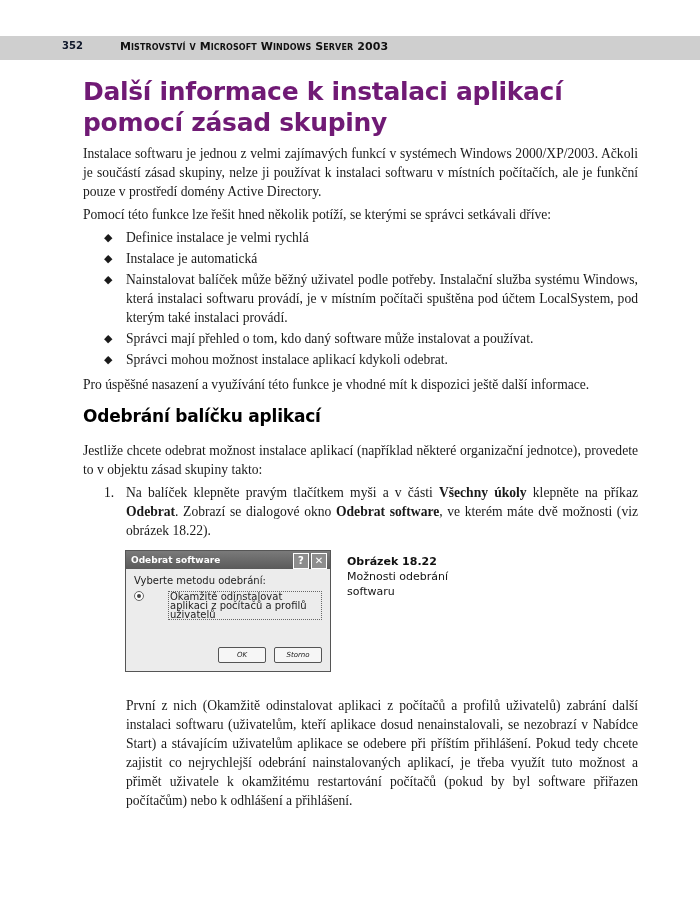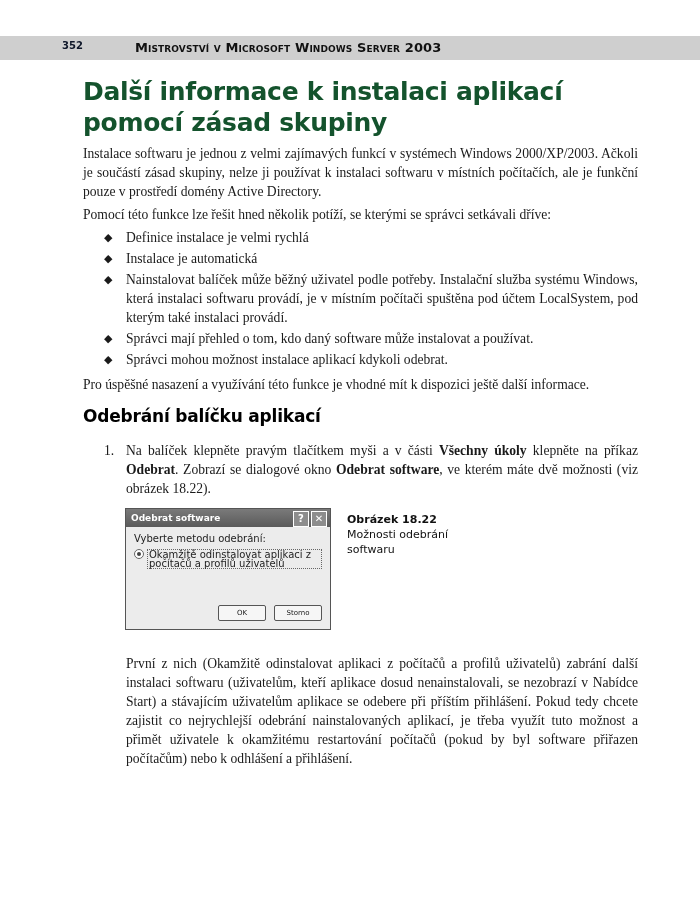--- a/index.html
+++ b/index.html
@@ -2,25 +2,25 @@
 <html><head>
 <meta charset="utf-8">
 <style>
   html, body { margin: 0; padding: 0; background: #ffffff; }
   body { width: 700px; height: 922px; position: relative; overflow: hidden;
          font-family: "Liberation Serif", "DejaVu Serif", serif; color: #1a1a1a; }
   .header-bar { position: absolute; left: 0; top: 36px; width: 700px; height: 24px;
                 background: #cfcfcf; }
   .page-number { position: absolute; left: 62px; top: 40px; font-family: "DejaVu Sans", sans-serif;
                  font-weight: bold; font-size: 10px; color: #0f172a; }
-  .running-head { position: absolute; left: 135px; top: 40px; font-family: "DejaVu Sans", sans-serif;
-                  font-weight: bold; font-size: 13px; color: #111; font-variant: small-caps; letter-spacing: 0.1px; }
+  .running-head { position: absolute; left: 120px; top: 40px; font-family: "DejaVu Sans", sans-serif;
+                  font-weight: bold; font-size: 11px; color: #111; font-variant: small-caps; letter-spacing: 0.1px; }
   .content { position: absolute; left: 83px; top: 76px; width: 555px; }
   h1 { margin: 0 0 6px 0; font-family: "DejaVu Sans", sans-serif; font-weight: bold;
-       font-size: 25px; line-height: 31px; color: #14532d; letter-spacing: -0.3px; }
+       font-size: 25px; line-height: 31px; color: #701a75; letter-spacing: -0.3px; }
   h2 { margin: 10px 0 13px 0; font-family: "DejaVu Sans", sans-serif; font-weight: bold;
        font-size: 17px; line-height: 24px; color: #000; letter-spacing: -0.2px; }
   p { margin: 0 0 4px 0; font-size: 13.6px; line-height: 19px; text-align: justify; }
   ul.bullets { list-style: none; margin: 2px 0 6px 0; padding: 0 0 0 21px; }
   ul.bullets li { position: relative; font-size: 13.6px; line-height: 19px; text-align: justify;
                   padding-left: 22px; margin-bottom: 2px; }
   ul.bullets li .bullet { position: absolute; left: 0; top: 0; font-size: 11px; }
   ol.steps { list-style: none; margin: 4px 0 4px 0; padding: 0 0 0 21px; }
   ol.steps li { position: relative; padding-left: 22px; font-size: 13.6px; line-height: 19px; text-align: justify; }
   ol.steps li .num { position: absolute; left: 0; top: 0; }
@@ -28,29 +28,29 @@
   .figure-row { position: relative; height: 132px; margin: 10px 0 14px 0; }
   .dialog { position: absolute; left: 42px; top: 0; width: 204px; height: 120px;
             border: 1px solid #555; background: #ececec; font-family: "DejaVu Sans", sans-serif; }
   .dlg-title { height: 18px; background: linear-gradient(#7a7a7a, #5a5a5a); color: #fff;
                font-size: 9px; font-weight: bold; line-height: 18px; padding-left: 5px; position: relative; }
   .dlg-btns { position: absolute; right: 3px; top: 2px; display: flex; gap: 2px; }
   .dlg-btn { width: 14px; height: 14px; border: 1px solid #fff; background: #8d8d8d; color: #fff;
              font-size: 10px; line-height: 14px; text-align: center; }
   .dlg-body { padding: 6px 8px; font-size: 10px; color: #222; }
   .dlg-label { margin-bottom: 5px; }
-  .dlg-opt { display: flex; align-items: flex-start; margin-bottom: 6px; line-height: 9px; }
+  .dlg-opt { display: flex; align-items: flex-start; margin-bottom: 6px; line-height: 9px; gap: 21px; }
   .radio { width: 8px; height: 8px; border: 1px solid #666; border-radius: 50%; background: #fff;
            margin-right: 3px; flex: none; position: relative; }
   .radio.checked::after { content: ""; position: absolute; left: 2px; top: 2px; width: 4px; height: 4px;
                           border-radius: 50%; background: #444; }
   .opt-text.focused { border: 1px dotted #666; padding: 0 1px; }
   .dlg-footer { position: absolute; right: 8px; bottom: 8px; display: flex; gap: 8px; }
   .push { width: 46px; height: 14px; border: 1px solid #555; border-radius: 2px; background: #f6f6f6;
-          font-size: 7px; text-align: center; line-height: 14px; }
+          font-size: 7px; text-align: center; line-height: 14px; font-style: italic; }
   .caption { position: absolute; left: 264px; top: 4px; font-family: "DejaVu Sans", sans-serif;
              font-size: 11px; line-height: 15px; color: #111; }
   .caption .cap-title { font-weight: bold; }
   .indent { padding-left: 43px; }
 </style>
 </head>
 <body>
 
 <div class="header-bar"></div>
 <div class="page-number">352</div>
@@ -63,20 +63,21 @@
   <ul class="bullets">
     <li><span class="bullet">◆</span><span>Definice instalace je velmi rychlá</span></li>
     <li><span class="bullet">◆</span><span>Instalace je automatická</span></li>
     <li><span class="bullet">◆</span><span>Nainstalovat balíček může běžný uživatel podle potřeby. Instalační služba systému Windows, která instalaci softwaru provádí, je v místním počítači spuštěna pod účtem LocalSystem, pod kterým také instalaci provádí.</span></li>
     <li><span class="bullet">◆</span><span>Správci mají přehled o tom, kdo daný software může instalovat a používat.</span></li>
     <li><span class="bullet">◆</span><span>Správci mohou možnost instalace aplikací kdykoli odebrat.</span></li>
   </ul>
   <p>Pro úspěšné nasazení a využívání této funkce je vhodné mít k dispozici ještě další informace.</p>
 
   <h2>Odebrání balíčku aplikací</h2>
+  <p>Jestliže chcete odebrat možnost instalace aplikací (například některé organizační jednotce), provedete to v objektu zásad skupiny takto:</p>
   <ol class="steps">
     <li>
       <span class="num">1.</span><span>Na balíček klepněte pravým tlačítkem myši a v části </span><b>Všechny úkoly</b><span> klepněte na příkaz </span><b>Odebrat</b><span>. Zobrazí se dialogové okno </span><b>Odebrat software</b><span>, ve kterém máte dvě možnosti (viz obrázek 18.22).</span>
     </li>
   </ol>
 
   <div class="figure-row">
     <div class="dialog">
       <div class="dlg-title">
         <span>Odebrat software</span>

